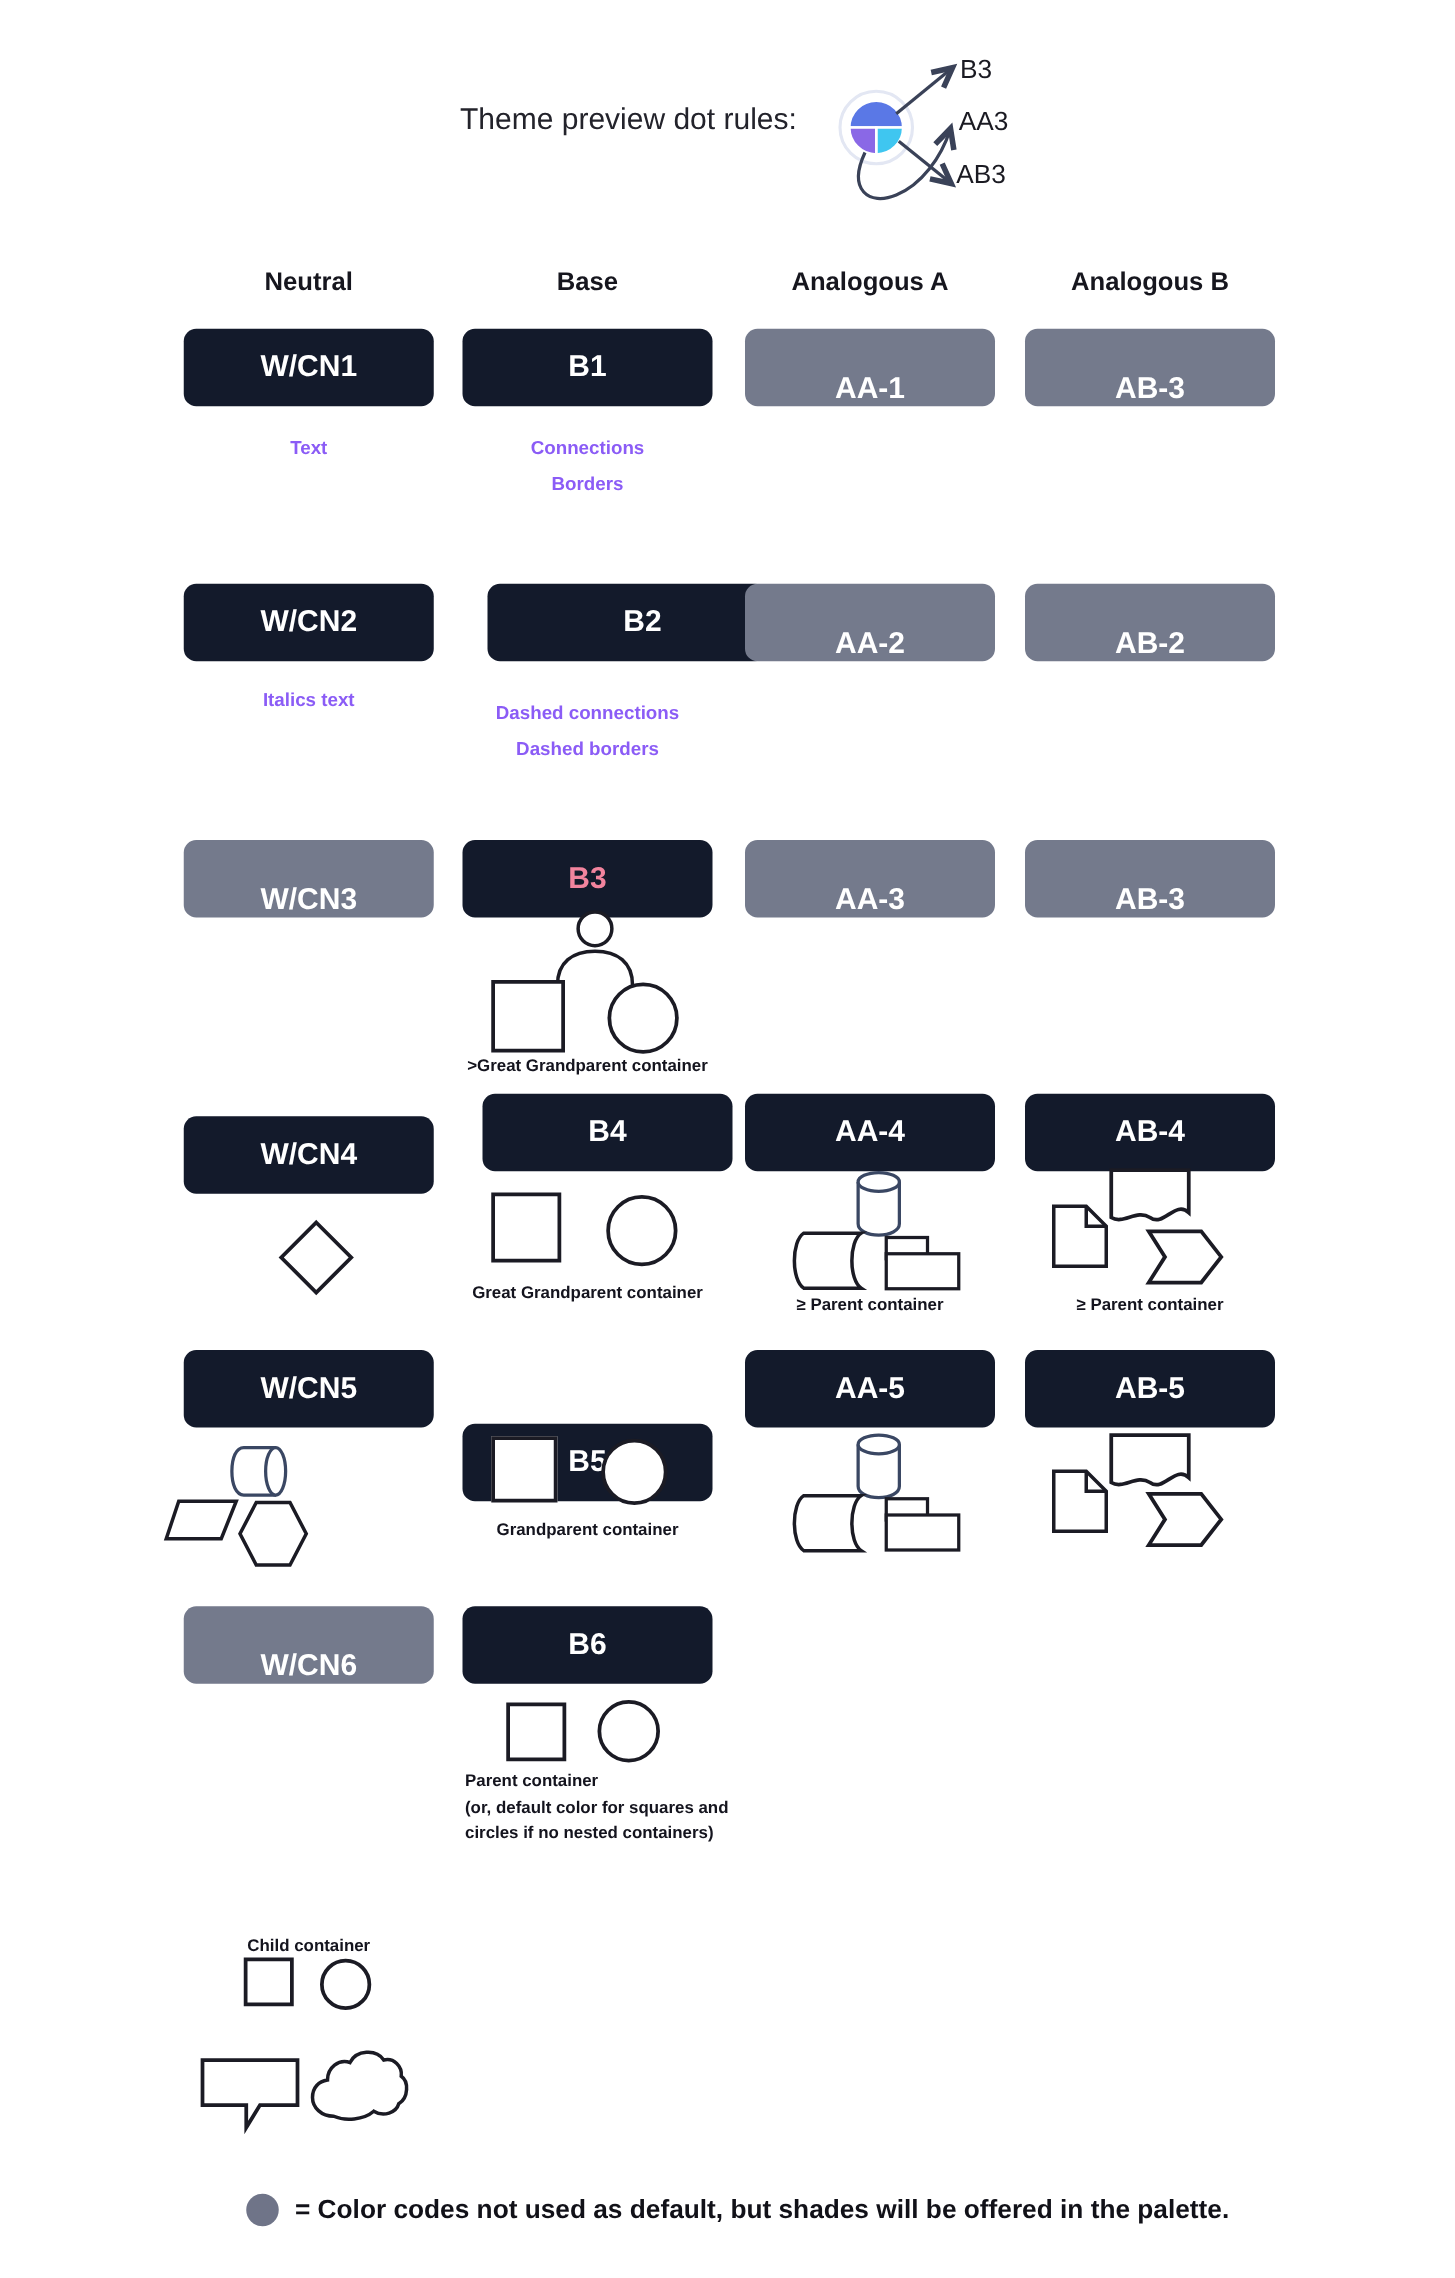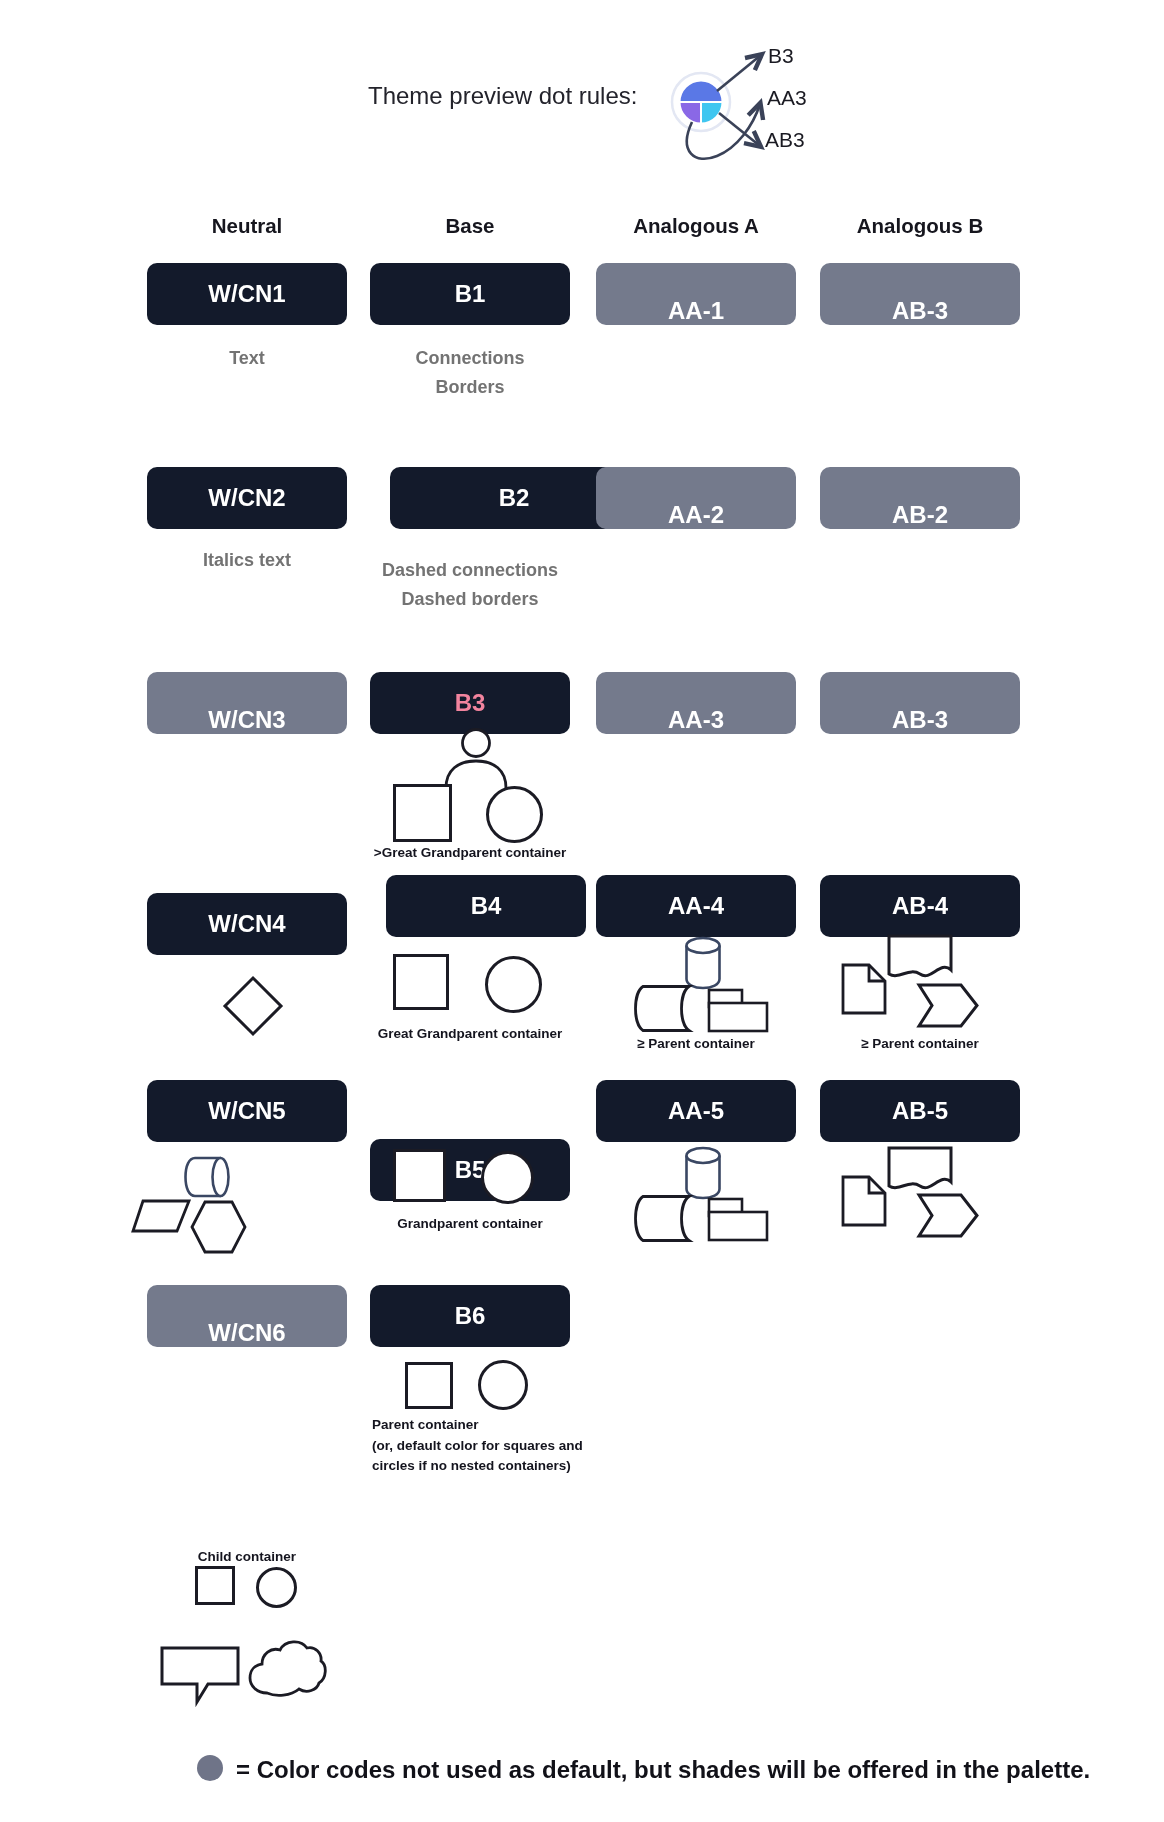--- a/index.html
+++ b/index.html
@@ -7,29 +7,29 @@
           font-family:"Liberation Sans",sans-serif;color:#16161e;}
   .abs{position:absolute;}
   .title{position:absolute;font-size:24px;font-weight:500;color:#23232b;white-space:nowrap;}
   .dot-label{position:absolute;font-size:21px;font-weight:400;color:#1a1a22;white-space:nowrap;}
   .hdr{position:absolute;width:200px;text-align:center;font-size:20.5px;font-weight:700;color:#16161e;}
   .swatch{position:absolute;width:200px;height:62px;border-radius:10px;display:flex;
           align-items:center;justify-content:center;font-size:24px;font-weight:700;color:#ffffff;}
   .swatch.dark{background:#131a2b;}
   .swatch.gray{background:#747a8c;align-items:flex-end;}
   .swatch .pink{color:#f2849e;}
-  .note{position:absolute;width:200px;text-align:center;font-size:18px;font-weight:700;
-        color:#737373;line-height:29px;}
+  .note{position:absolute;width:200px;text-align:center;font-size:15px;font-weight:700;
+        color:#8b5cf6;line-height:29px;}
   .cap{position:absolute;width:220px;text-align:center;font-size:13.5px;font-weight:700;color:#14141e;}
   .cap-left{position:absolute;width:240px;text-align:left;font-size:13.5px;font-weight:700;
             color:#14141e;line-height:19.5px;}
   .sq{position:absolute;box-sizing:border-box;background:#fff;border:3px solid #1b1b24;}
   .ci{position:absolute;box-sizing:border-box;background:#fff;border:3px solid #1b1b24;border-radius:50%;}
   .legend-dot{position:absolute;width:26px;height:26px;border-radius:50%;background:#6f7488;}
-  .legend-text{position:absolute;font-size:24px;font-weight:700;color:#111118;white-space:nowrap;text-align:center;}
+  .legend-text{position:absolute;font-size:21px;font-weight:700;color:#111118;white-space:nowrap;text-align:center;}
   svg.shape{position:absolute;overflow:visible;}
 </style>
 </head>
 <body>
 
 <div class="canvas">
 
   <div class="title" style="left:368px;top:82px;">Theme preview dot rules:</div>
 
   <svg class="abs" style="left:615px;top:28px;" width="200" height="150" viewBox="0 0 200 150">

